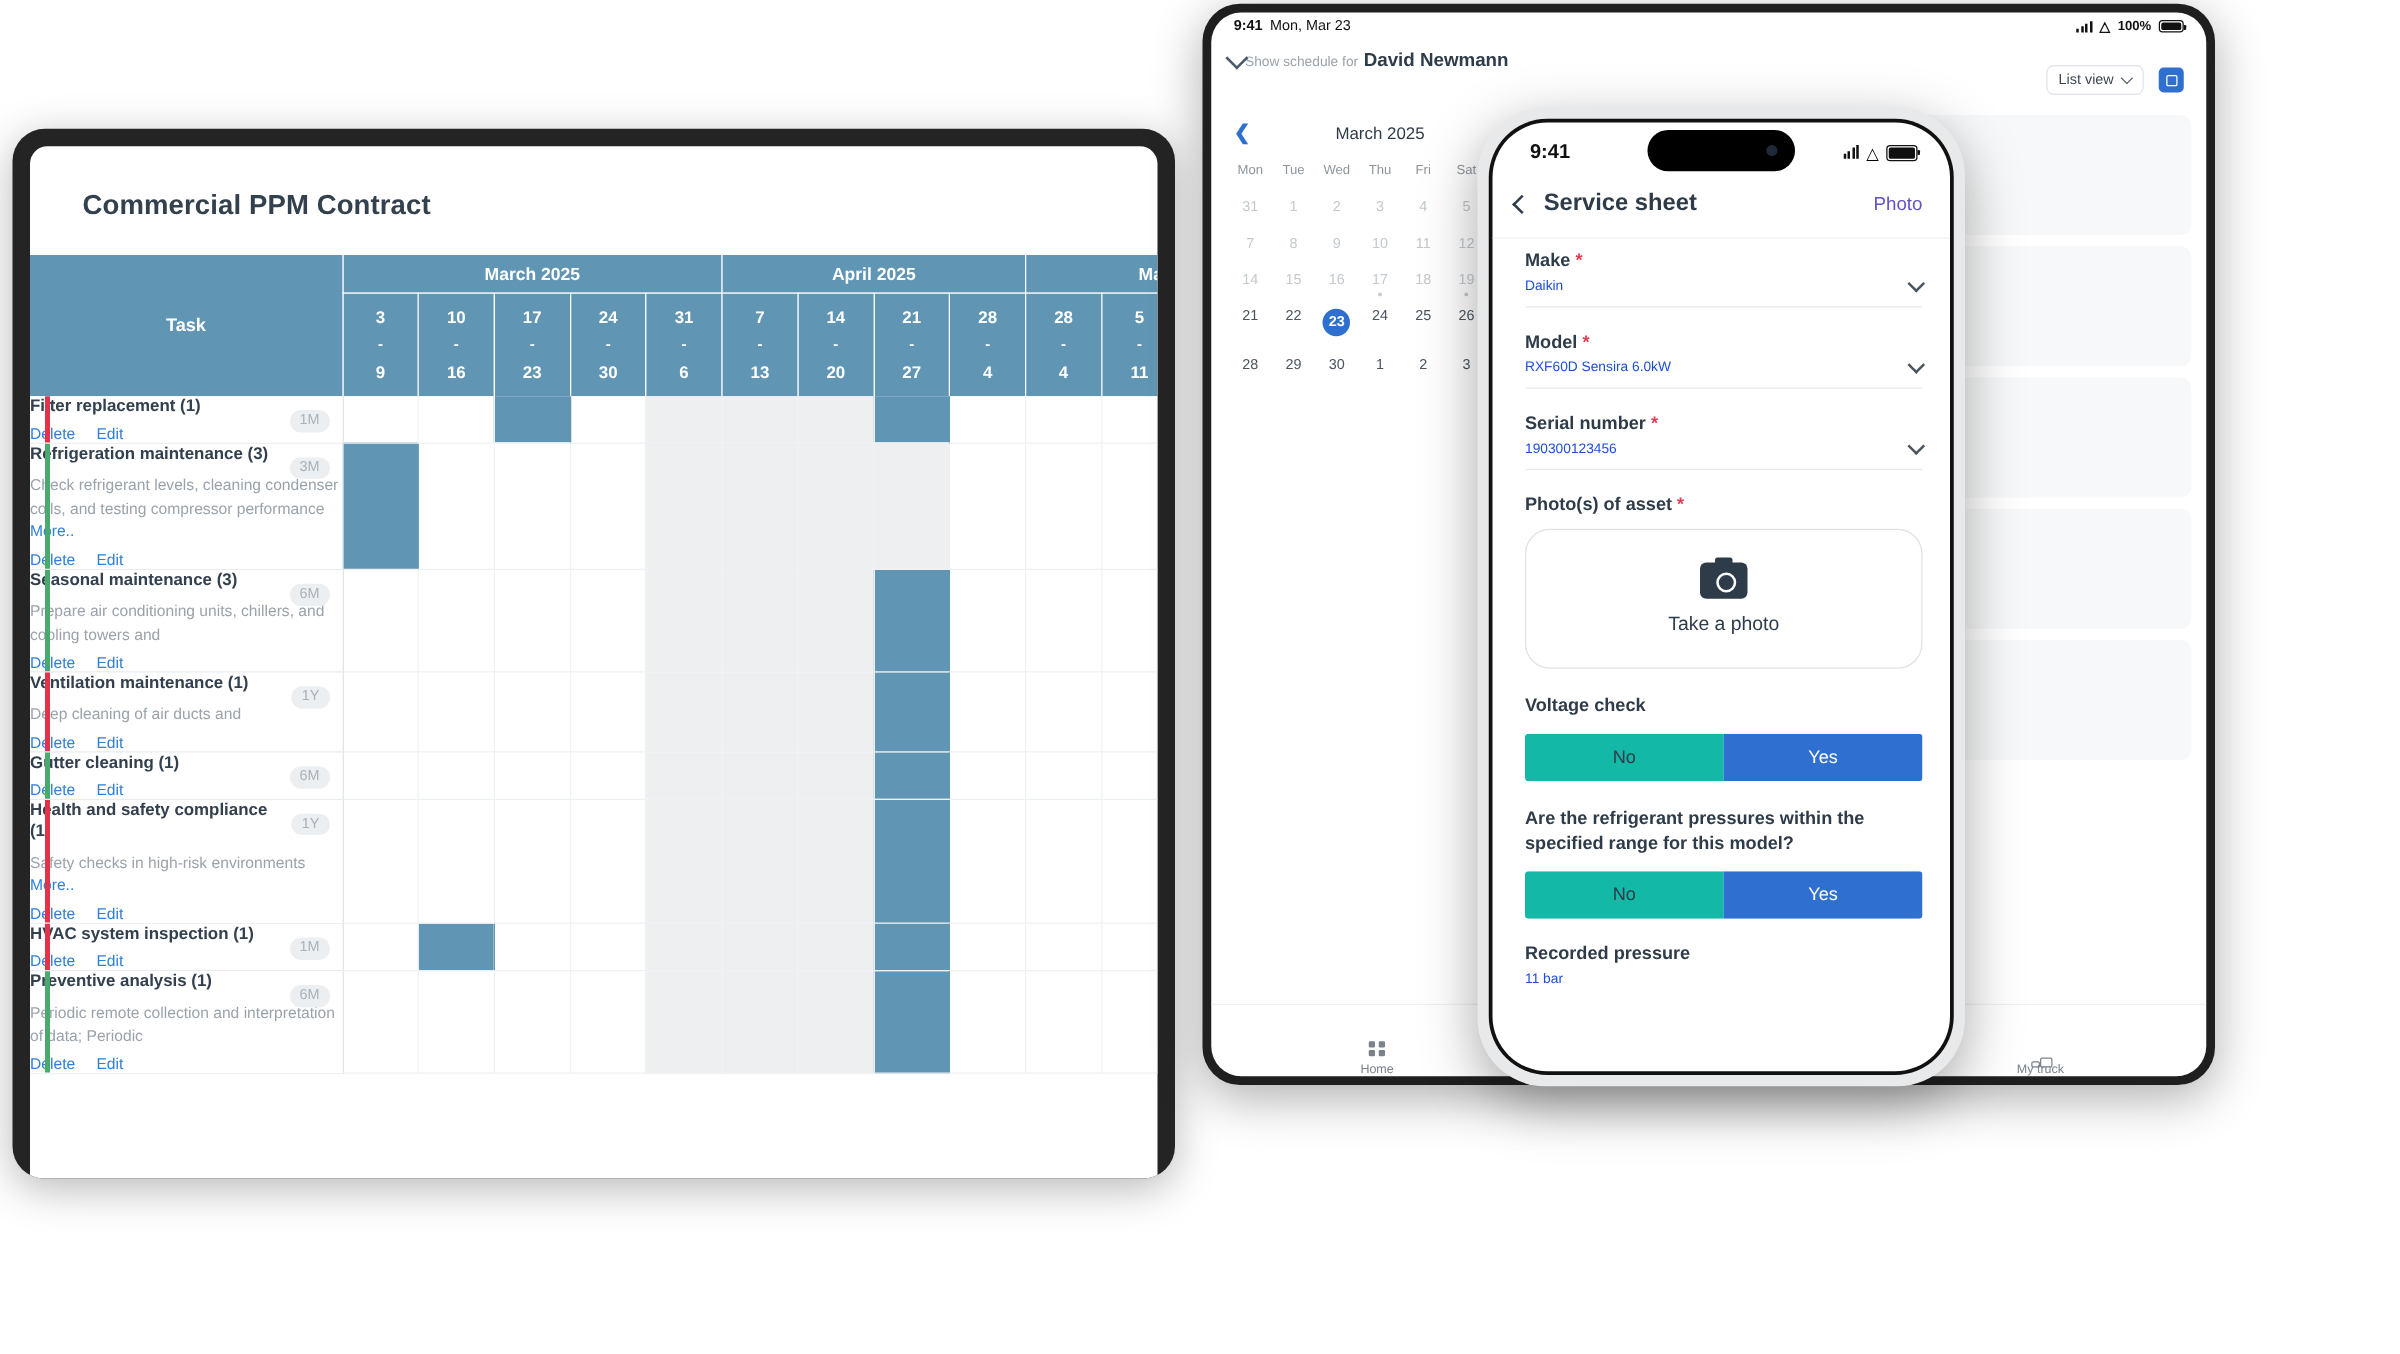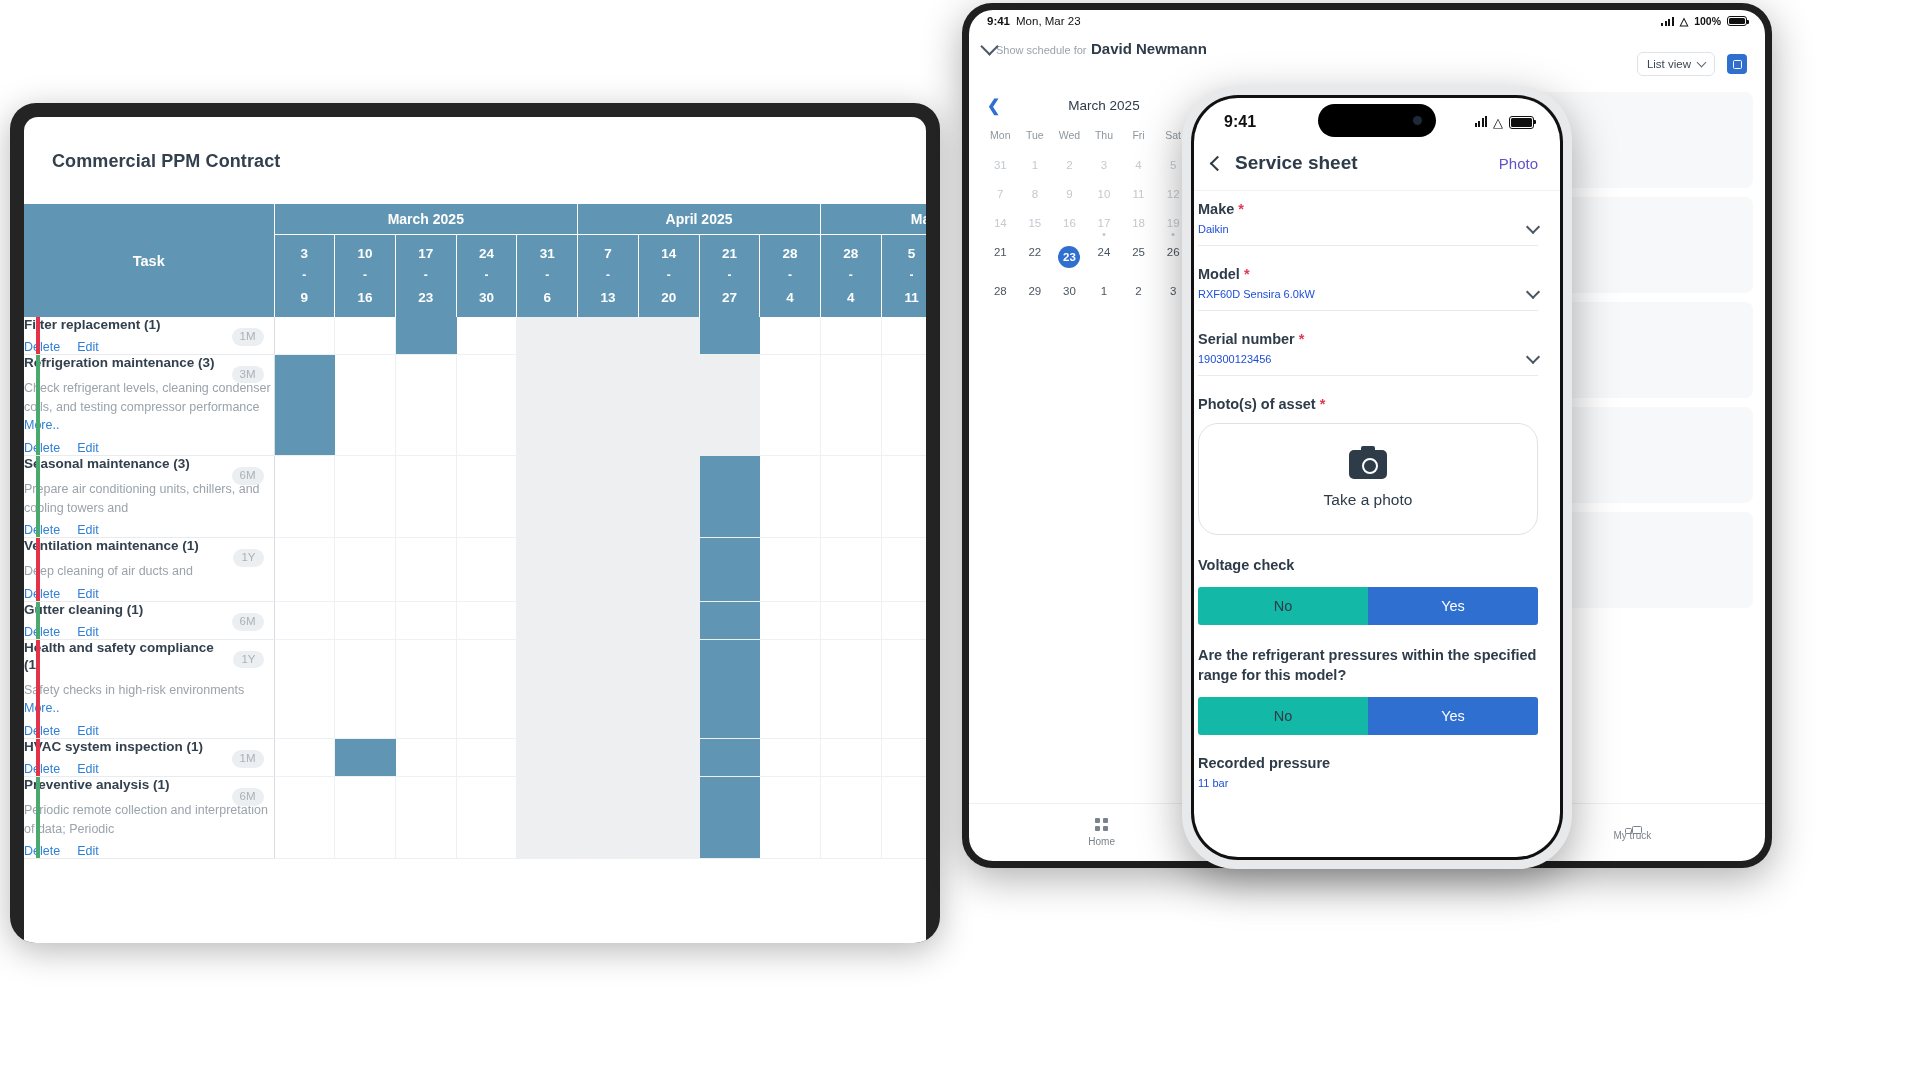--- a/index.html
+++ b/index.html
@@ -22,22 +22,22 @@
     box-shadow: 0 8px 34px rgba(0,0,0,.28);
   }
   .laptop-screen {
     width: 100%; height: 100%;
     background: #ffffff;
     border-radius: 14px 14px 0 0;
     overflow: hidden;
     position: relative;
   }
   .gantt-title {
-    font-size: 18px; font-weight: bold; color: #33404e;
-    padding: 34px 0 0 28px; letter-spacing: .1px;
+    font-size: 22px; font-weight: bold; color: #33404e;
+    padding: 34px 0 0 42px; letter-spacing: .1px;
   }
   .gantt-wrap { position: absolute; top: 87px; left: 0; right: 0; bottom: 0; overflow: hidden; }
   table.gantt { border-collapse: collapse; table-layout: fixed; width: 1040px; }
   table.gantt th, table.gantt td { padding: 0; }
 
   th.task-head {
     width: 250px; background: #6096b4; color:#fff;
     font-size: 14.5px; font-weight: bold; vertical-align: middle;
     border-right: 1px solid #ffffff;
   }
@@ -135,21 +135,21 @@
   .sc-av { width:17px;height:17px;border-radius:4px;background:#e9eef7;color:#43506b;font-size:10px;font-weight:bold;display:flex;align-items:center;justify-content:center;flex:0 0 auto;margin-top:1px;}
   .sc-ttl { font-size:12.5px; font-weight:bold; color:#2e3b49; }
   .sc-sub { font-size:12px; color:#3c4752; margin-top:3px; }
   .sc-addr { font-size:11px; color:#9aa3ab; margin-top:3px; }
   .sc-time { display:flex; align-items:center; gap:8px; margin-top:13px; padding-left:1px; }
   .clock { width:14px;height:14px;border:1.3px solid #7d868e;border-radius:50%;position:relative;flex:0 0 auto;}
   .clock:before{content:"";position:absolute;left:6px;top:3px;width:1.3px;height:4.4px;background:#7d868e;}
   .clock:after{content:"";position:absolute;left:6.3px;top:6.5px;width:3.4px;height:1.3px;background:#7d868e;}
   .sc-time span { font-size:11.5px; color:#4a5560; }
 
-  .t-tabbar { height: 58px; border-top:1px solid #edeff1; display:flex; align-items:center; }
+  .t-tabbar { height: 58px; border-top:1px solid #edeff1; display:flex; align-items:flex-end; }
   .tab { flex:1; display:flex; flex-direction:column; align-items:center; gap:5px; color:#7a838b; cursor:pointer;}
   .tab.active { color:#2f6fd0; }
   .tab .lb { font-size:10px; }
   .ic-grid { display:grid; grid-template-columns: repeat(2,5px); grid-template-rows: repeat(2,5px); gap:2.5px;}
   .ic-grid i { background: currentColor; display:block; border-radius:1px;}
   .ic-cal { width:15px;height:14px;border:1.6px solid currentColor;border-radius:2.5px;position:relative;}
   .ic-cal:before{content:"";position:absolute;left:-1.6px;right:-1.6px;top:2px;height:1.6px;background:currentColor;}
   .ic-truck { width:18px;height:12px;position:relative;}
   .ic-truck i{position:absolute;left:0;top:1px;width:10px;height:8px;border:1.5px solid currentColor;border-radius:1.5px;}
   .ic-truck b{position:absolute;right:0;top:3.5px;width:7px;height:5.5px;border:1.5px solid currentColor;border-radius:1.5px;}
@@ -169,21 +169,21 @@
   .p-status .tm { font-size:16px;font-weight:bold;color:#111; }
   .p-status .rt { display:flex; gap:6px; align-items:center; }
   .notch { position:absolute; left:50%; transform:translateX(-50%); top:6px; width:118px;height:33px;background:#000;border-radius:19px;
            display:flex;align-items:center;justify-content:flex-end;padding-right:14px;}
   .notch i{width:9px;height:9px;border-radius:50%;background:#1e2a3a;}
   .p-navbar { display:flex; align-items:center; justify-content:space-between; padding: 6px 22px 16px 18px; }
   .p-navbar .lf { display:flex; align-items:center; gap:12px; }
   .chev-lf { width:11px;height:11px;border-left:2.2px solid #2e3b49;border-bottom:2.2px solid #2e3b49;transform:rotate(45deg);cursor:pointer;}
   .p-title { font-size:19px;font-weight:bold;color:#2e3b49; }
   .p-next { font-size:15px;color:#6153c6; cursor:pointer;}
-  .p-form { flex:1; padding: 10px 22px 0 4px; overflow:hidden; border-top:1px solid #f0f1f2;}
+  .p-form { flex:1; padding: 10px 22px 0 26px; overflow:hidden; border-top:1px solid #f0f1f2;}
   .fld { margin-bottom: 20px; }
   .fld .lb { font-size:14.5px; font-weight:bold; color:#2e3b49; }
   .fld .lb .req { color:#e23a4e; }
   .fld .val-row { display:flex; align-items:center; justify-content:space-between; border-bottom:1px solid #e9eaec; padding: 6px 0 10px 0; }
   .fld .val { font-size:11px; color:#1d4ed8; }
   .chev-sm { width:10px;height:10px;border-right:2px solid #4a5560;border-bottom:2px solid #4a5560;transform:rotate(45deg);margin-top:-5px;}
   .photo-box { border:1px solid #dfe2e5; border-radius:20px; height:112px; display:flex; flex-direction:column; align-items:center; justify-content:center; gap:12px; margin-top:11px;}
   .cam { width:38px;height:29px;background:#2e3b49;border-radius:5px;position:relative;}
   .cam:before{content:"";position:absolute;left:13px;top:8px;width:12px;height:12px;border-radius:50%;border:2.6px solid #fff;}
   .cam:after{content:"";position:absolute;left:12px;top:-4px;width:14px;height:5px;background:#2e3b49;border-radius:2px 2px 0 0;}

